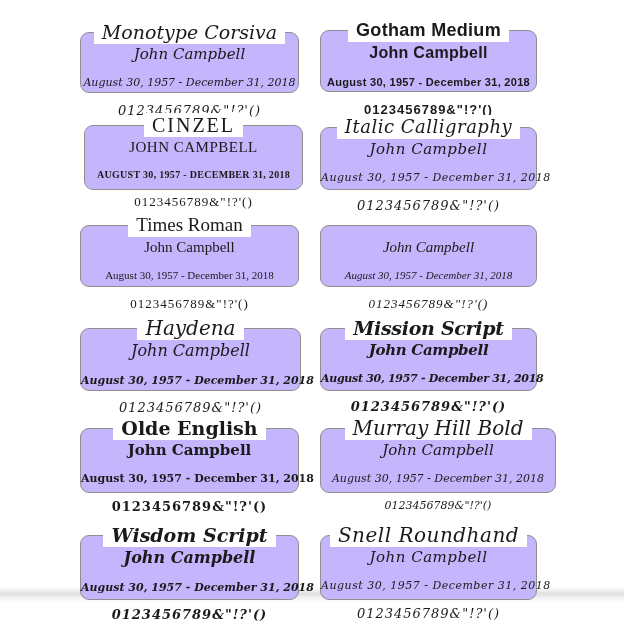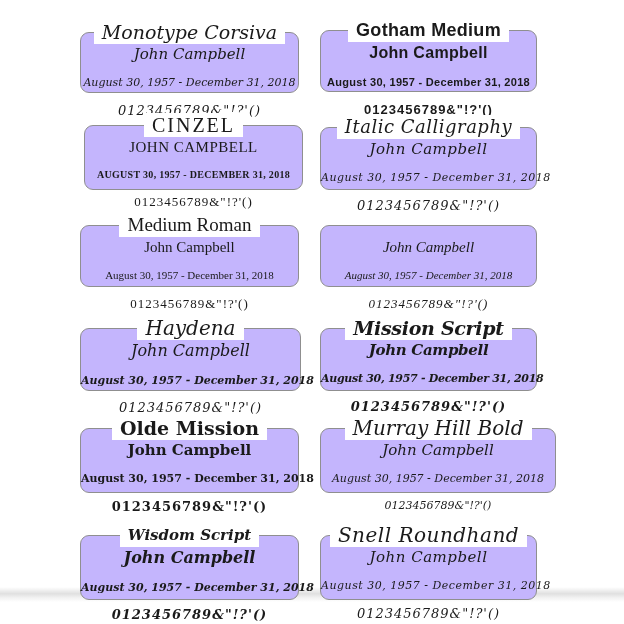--- a/index.html
+++ b/index.html
@@ -75,21 +75,21 @@
 
   .fs-olde { font-family:"DejaVu Serif",serif; font-weight:bold; }
   .fs-olde .title { font-size:19px; }
   .fs-olde .glyphs { font-weight:bold; }
 
   .fs-murray { font-family:"DejaVu Serif",serif; font-style:italic; }
   .fs-murray .title { font-size:20px; }
   .fs-murray .glyphs { font-size:11px; letter-spacing:0; }
 
   .fs-wisdom { font-family:"DejaVu Serif",serif; font-style:italic; font-weight:bold; }
-  .fs-wisdom .title { font-size:15px; }
+  .fs-wisdom .title { font-size:19px; }
   .fs-wisdom .name { font-size:16px; }
 
   .fs-snell { font-family:"DejaVu Serif",serif; font-style:italic; letter-spacing:.5px; }
   .fs-snell .title { font-size:20px; }
 </style>
 </head>
 <body>
 
 <div class="shadow-band"></div>
 
@@ -123,21 +123,21 @@
 <div class="card c3 fs-lucida">
   <div class="title"><span>Italic Calligraphy</span></div>
   <div class="body">
     <div class="line name">John Campbell</div>
     <div class="line dates">August 30, 1957 - December 31, 2018</div>
     <div class="line glyphs">0123456789&amp;"!?'()</div>
   </div>
 </div>
 
 <div class="card c4 fs-times">
-  <div class="title"><span>Medium Roman</span></div>
+  <div class="title"><span>Times Roman</span></div>
   <div class="body">
     <div class="line name">John Campbell</div>
     <div class="line dates">August 30, 1957 - December 31, 2018</div>
     <div class="line glyphs">0123456789&amp;"!?'()</div>
   </div>
 </div>
 
 <div class="card c5 fs-timesi">
   <div class="body">
     <div class="line name">John Campbell</div>
@@ -158,21 +158,21 @@
 <div class="card c7 fs-mission">
   <div class="title"><span>Mission Script</span></div>
   <div class="body">
     <div class="line name">John Campbell</div>
     <div class="line dates">August 30, 1957 - December 31, 2018</div>
     <div class="line glyphs">0123456789&amp;"!?'()</div>
   </div>
 </div>
 
 <div class="card c8 fs-olde">
-  <div class="title"><span>Olde Mission</span></div>
+  <div class="title"><span>Olde English</span></div>
   <div class="body">
     <div class="line name">John Campbell</div>
     <div class="line dates">August 30, 1957 - December 31, 2018</div>
     <div class="line glyphs">0123456789&amp;"!?'()</div>
   </div>
 </div>
 
 <div class="card c9 fs-murray">
   <div class="title"><span>Murray Hill Bold</span></div>
   <div class="body">

